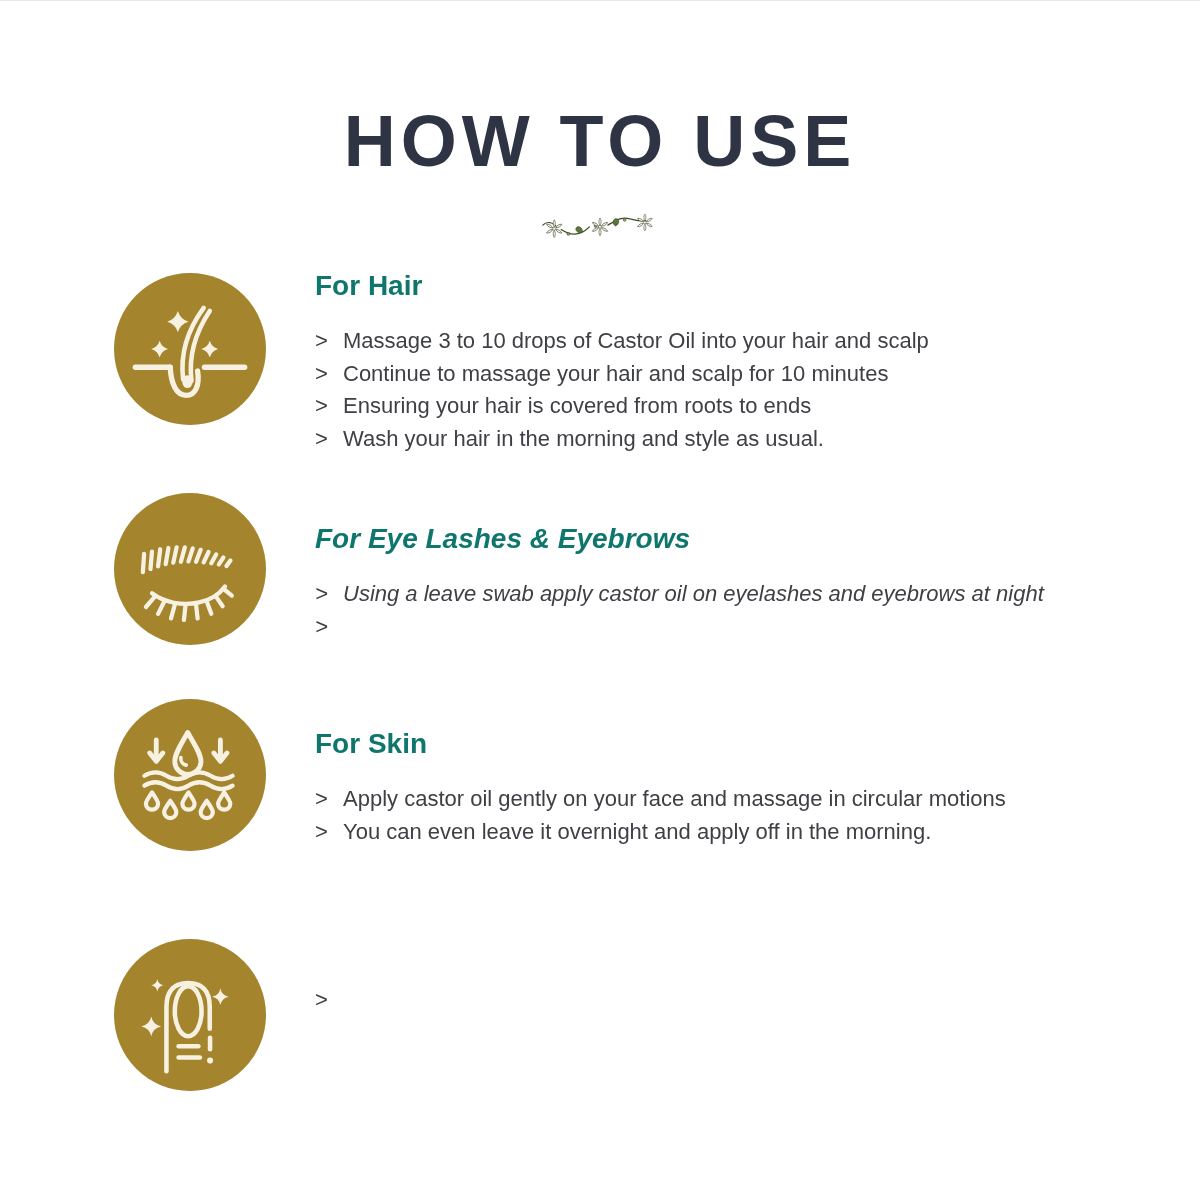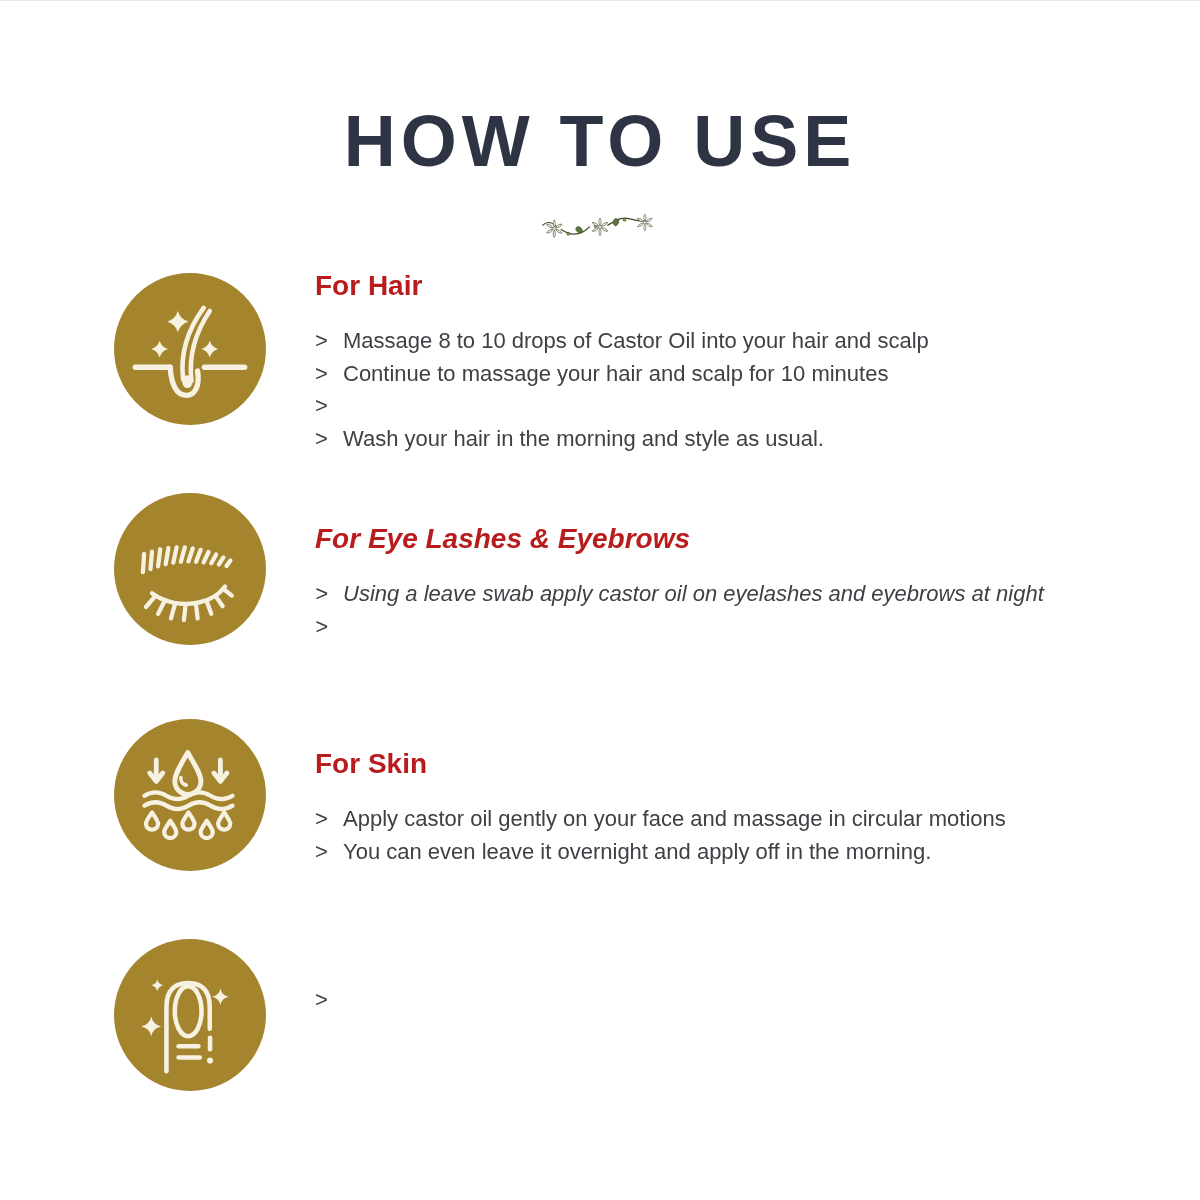--- a/index.html
+++ b/index.html
@@ -26,41 +26,41 @@
     top:202px;left:50%;
     transform:translateX(-50%);
     width:132px;height:46px;
   }
   .section{
     position:absolute;
     left:114px;right:56px;
     display:flex;
     align-items:flex-start;
   }
-  .s0{top:270px;} .s1{top:490px;} .s2{top:716px;justify-content:flex-end;} .s3{top:936px;}
+  .s0{top:270px;} .s1{top:490px;} .s2{top:696px;justify-content:flex-end;} .s3{top:936px;}
   .icon-circle{
     flex:none;
     width:152px;height:152px;
     border-radius:50%;
     background:#a5842e;
     margin-top:2px;
     display:flex;align-items:center;justify-content:center;
   }
   .icon-circle svg{width:152px;height:152px;display:block;}
   .section-body{margin-left:49px;flex:1;}
   .s0 .section-body{padding-top:0;}
   .s1 .section-body{padding-top:33px;font-style:italic;}
   .s2 .section-body{padding-top:32px;}
   .s3 .section-body{padding-top:47px;}
   .heading{
     margin:0 0 24px 0;
     font-size:28px;
     font-weight:bold;
     line-height:30px;
-    color:#b91c1c;
+    color:#0f766e;
   }
   .bullets{
     list-style:none;
     margin:0;padding:0;
     font-size:22px;
     line-height:32.5px;
     color:#3f4045;
   }
   .bullet{display:flex;}
   .marker{flex:none;width:28px;}
@@ -118,28 +118,29 @@
           <path d="M30 44.5 Q31.3 48.7 35.5 50 Q31.3 51.3 30 55.5 Q28.7 51.3 24.5 50 Q28.7 48.7 30 44.5 Z"></path>
           <path d="M63 44.5 Q64.3 48.7 68.5 50 Q64.3 51.3 63 55.5 Q61.7 51.3 57.5 50 Q61.7 48.7 63 44.5 Z"></path>
         </g>
       </svg>
     </div>
     <div class="section-body">
       <h2 class="heading">For Hair</h2>
       <ul class="bullets">
         <li class="bullet">
             <span class="marker">&gt;</span>
-            <span>Massage 8 to 10 drops of Castor Oil into your hair and scalp</span>
+            <span>Massage 3 to 10 drops of Castor Oil into your hair and scalp</span>
           </li>
         <li class="bullet">
             <span class="marker">&gt;</span>
             <span>Continue to massage your hair and scalp for 10 minutes</span>
           </li>
         <li class="bullet">
             <span class="marker">&gt;</span>
+            <span>Ensuring your hair is covered from roots to ends</span>
           </li>
         <li class="bullet">
             <span class="marker">&gt;</span>
             <span>Wash your hair in the morning and style as usual.</span>
           </li>
       </ul>
     </div>
   </div>
 
   <div class="section s1">

